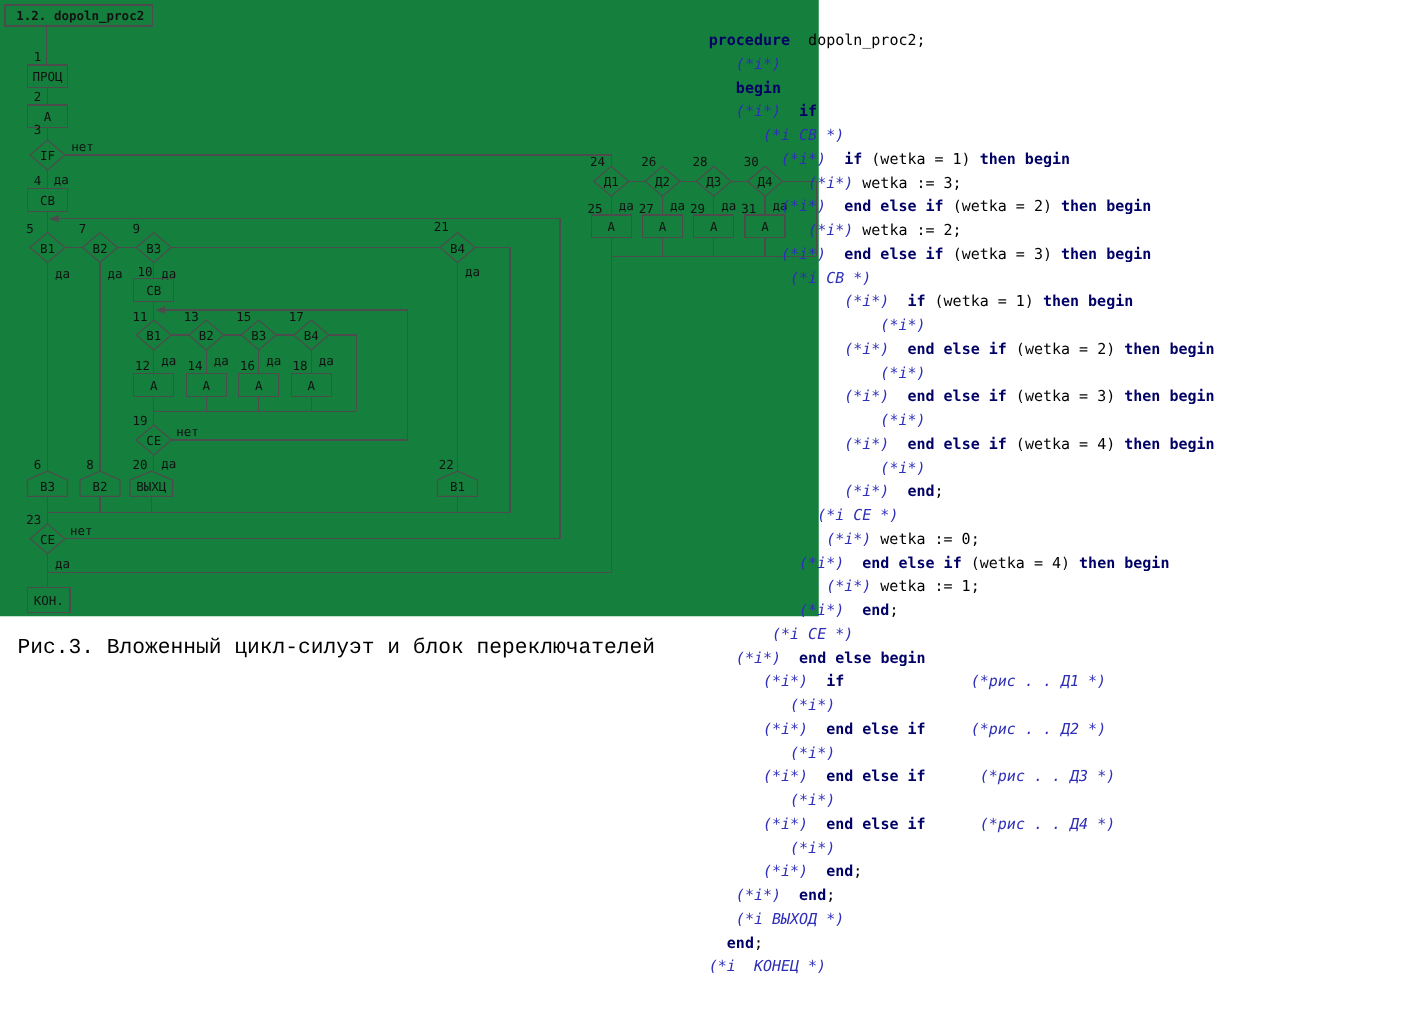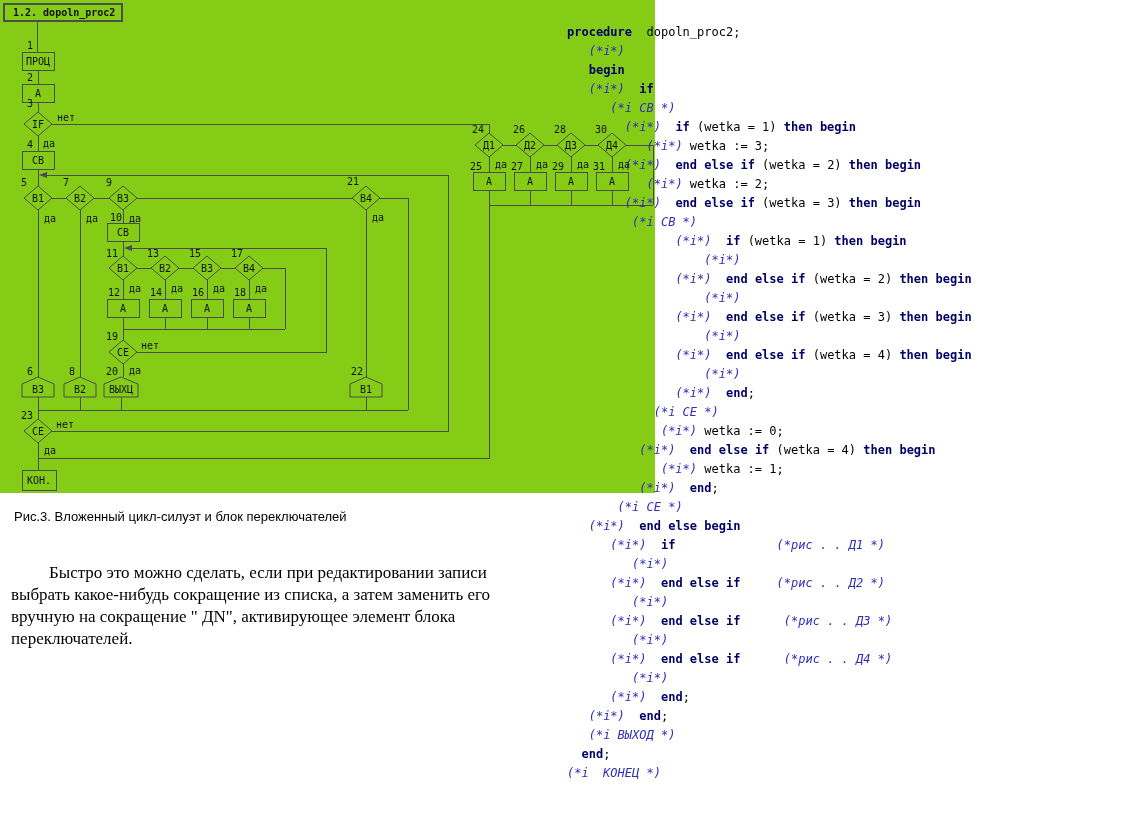--- a/index.html
+++ b/index.html
@@ -1,29 +1,29 @@
 <!DOCTYPE html>
 <html><head>
 <meta charset="utf-8">
 <style>
   html,body{margin:0;padding:0;background:#ffffff;width:1135px;height:817px;overflow:hidden;}
   #page{position:relative;width:1135px;height:817px;font-family:"Liberation Sans",sans-serif;}
-  #flow-panel{position:absolute;left:0;top:0;width:655px;height:493px;background:#84cc16;}
+  #flow-panel{position:absolute;left:0;top:0;width:655px;height:493px;background:#15803d;}
   #flow{position:absolute;left:0;top:0;}
   #flow text{font-family:"DejaVu Sans Mono",monospace;fill:#111;}
   #flow .num, #flow .yn{font-size:10px;}
   #flow .lbl{font-size:10px;}
   #flow .ttl{font-size:10px;font-weight:bold;}
   #code{position:absolute;left:567px;top:23px;margin:0;font-family:"DejaVu Sans Mono",monospace;
         font-size:12px;line-height:19px;color:#000;}
   #code .cl{white-space:pre;height:19px;}
   #code .kw{font-weight:bold;color:#000066;}
   #code .cmt{font-style:italic;color:#2e2eb8;}
-  #caption{position:absolute;left:14px;top:509px;font-family:Liberation Sans, sans-serif;
-           font-size:13px;color:#000;}
+  #caption{position:absolute;left:14px;top:509px;font-family:Liberation Mono, monospace;
+           font-size:17px;color:#000;}
   #bodytext{position:absolute;left:11px;top:562px;width:575px;font-family:"Liberation Serif",serif;
             font-size:17px;line-height:22px;color:#000;}
   #bodytext p{margin:0;text-indent:38px;white-space:pre-line;}
 </style>
 </head>
 <body>
 
 <div id="page">
   <div id="flow-panel">
     <svg id="flow" width="655" height="493" viewBox="0 0 655 493">
@@ -196,18 +196,14 @@
         <text x="612" y="185" class="lbl" text-anchor="middle">А</text>
         <text x="593" y="170" class="num" text-anchor="start">31</text>
       </svg>
   </div>
 
   <pre id="code"><div class="cl"><span class="kw">procedure</span>  dopoln_proc2;</div><div class="cl">   <span class="cmt">(*i*)</span></div><div class="cl">   <span class="kw">begin</span></div><div class="cl">   <span class="cmt">(*i*)</span>  <span class="kw">if</span></div><div class="cl">      <span class="cmt">(*i СВ *)</span></div><div class="cl">        <span class="cmt">(*i*)</span>  <span class="kw">if</span> (wetka = 1) <span class="kw">then</span> <span class="kw">begin</span></div><div class="cl">           <span class="cmt">(*i*)</span> wetka := 3;</div><div class="cl">        <span class="cmt">(*i*)</span>  <span class="kw">end</span> <span class="kw">else</span> <span class="kw">if</span> (wetka = 2) <span class="kw">then</span> <span class="kw">begin</span></div><div class="cl">           <span class="cmt">(*i*)</span> wetka := 2;</div><div class="cl">        <span class="cmt">(*i*)</span>  <span class="kw">end</span> <span class="kw">else</span> <span class="kw">if</span> (wetka = 3) <span class="kw">then</span> <span class="kw">begin</span></div><div class="cl">         <span class="cmt">(*i СВ *)</span></div><div class="cl">               <span class="cmt">(*i*)</span>  <span class="kw">if</span> (wetka = 1) <span class="kw">then</span> <span class="kw">begin</span></div><div class="cl">                   <span class="cmt">(*i*)</span></div><div class="cl">               <span class="cmt">(*i*)</span>  <span class="kw">end</span> <span class="kw">else</span> <span class="kw">if</span> (wetka = 2) <span class="kw">then</span> <span class="kw">begin</span></div><div class="cl">                   <span class="cmt">(*i*)</span></div><div class="cl">               <span class="cmt">(*i*)</span>  <span class="kw">end</span> <span class="kw">else</span> <span class="kw">if</span> (wetka = 3) <span class="kw">then</span> <span class="kw">begin</span></div><div class="cl">                   <span class="cmt">(*i*)</span></div><div class="cl">               <span class="cmt">(*i*)</span>  <span class="kw">end</span> <span class="kw">else</span> <span class="kw">if</span> (wetka = 4) <span class="kw">then</span> <span class="kw">begin</span></div><div class="cl">                   <span class="cmt">(*i*)</span></div><div class="cl">               <span class="cmt">(*i*)</span>  <span class="kw">end</span>;</div><div class="cl">            <span class="cmt">(*i СЕ *)</span></div><div class="cl">             <span class="cmt">(*i*)</span> wetka := 0;</div><div class="cl">          <span class="cmt">(*i*)</span>  <span class="kw">end</span> <span class="kw">else</span> <span class="kw">if</span> (wetka = 4) <span class="kw">then</span> <span class="kw">begin</span></div><div class="cl">             <span class="cmt">(*i*)</span> wetka := 1;</div><div class="cl">          <span class="cmt">(*i*)</span>  <span class="kw">end</span>;</div><div class="cl">       <span class="cmt">(*i СЕ *)</span></div><div class="cl">   <span class="cmt">(*i*)</span>  <span class="kw">end</span> <span class="kw">else</span> <span class="kw">begin</span></div><div class="cl">      <span class="cmt">(*i*)</span>  <span class="kw">if</span>              <span class="cmt">(*рис . . Д1 *)</span></div><div class="cl">         <span class="cmt">(*i*)</span></div><div class="cl">      <span class="cmt">(*i*)</span>  <span class="kw">end</span> <span class="kw">else</span> <span class="kw">if</span>     <span class="cmt">(*рис . . Д2 *)</span></div><div class="cl">         <span class="cmt">(*i*)</span></div><div class="cl">      <span class="cmt">(*i*)</span>  <span class="kw">end</span> <span class="kw">else</span> <span class="kw">if</span>      <span class="cmt">(*рис . . Д3 *)</span></div><div class="cl">         <span class="cmt">(*i*)</span></div><div class="cl">      <span class="cmt">(*i*)</span>  <span class="kw">end</span> <span class="kw">else</span> <span class="kw">if</span>      <span class="cmt">(*рис . . Д4 *)</span></div><div class="cl">         <span class="cmt">(*i*)</span></div><div class="cl">      <span class="cmt">(*i*)</span>  <span class="kw">end</span>;</div><div class="cl">   <span class="cmt">(*i*)</span>  <span class="kw">end</span>;</div><div class="cl">   <span class="cmt">(*i ВЫХОД *)</span></div><div class="cl">  <span class="kw">end</span>;</div><div class="cl"><span class="cmt">(*i  КОНЕЦ *)</span></div></pre>
 
   <div id="caption">Рис.3. Вложенный цикл-силуэт и блок переключателей</div>
 
   <div id="bodytext">
-    <p>Быстро это можно сделать, если при редактировании записи
-выбрать какое-нибудь сокращение из списка, а затем заменить его
-вручную на сокращение " ДN", активирующее элемент блока
-переключателей.</p>
   </div>
 </div>
 
 </body></html>

